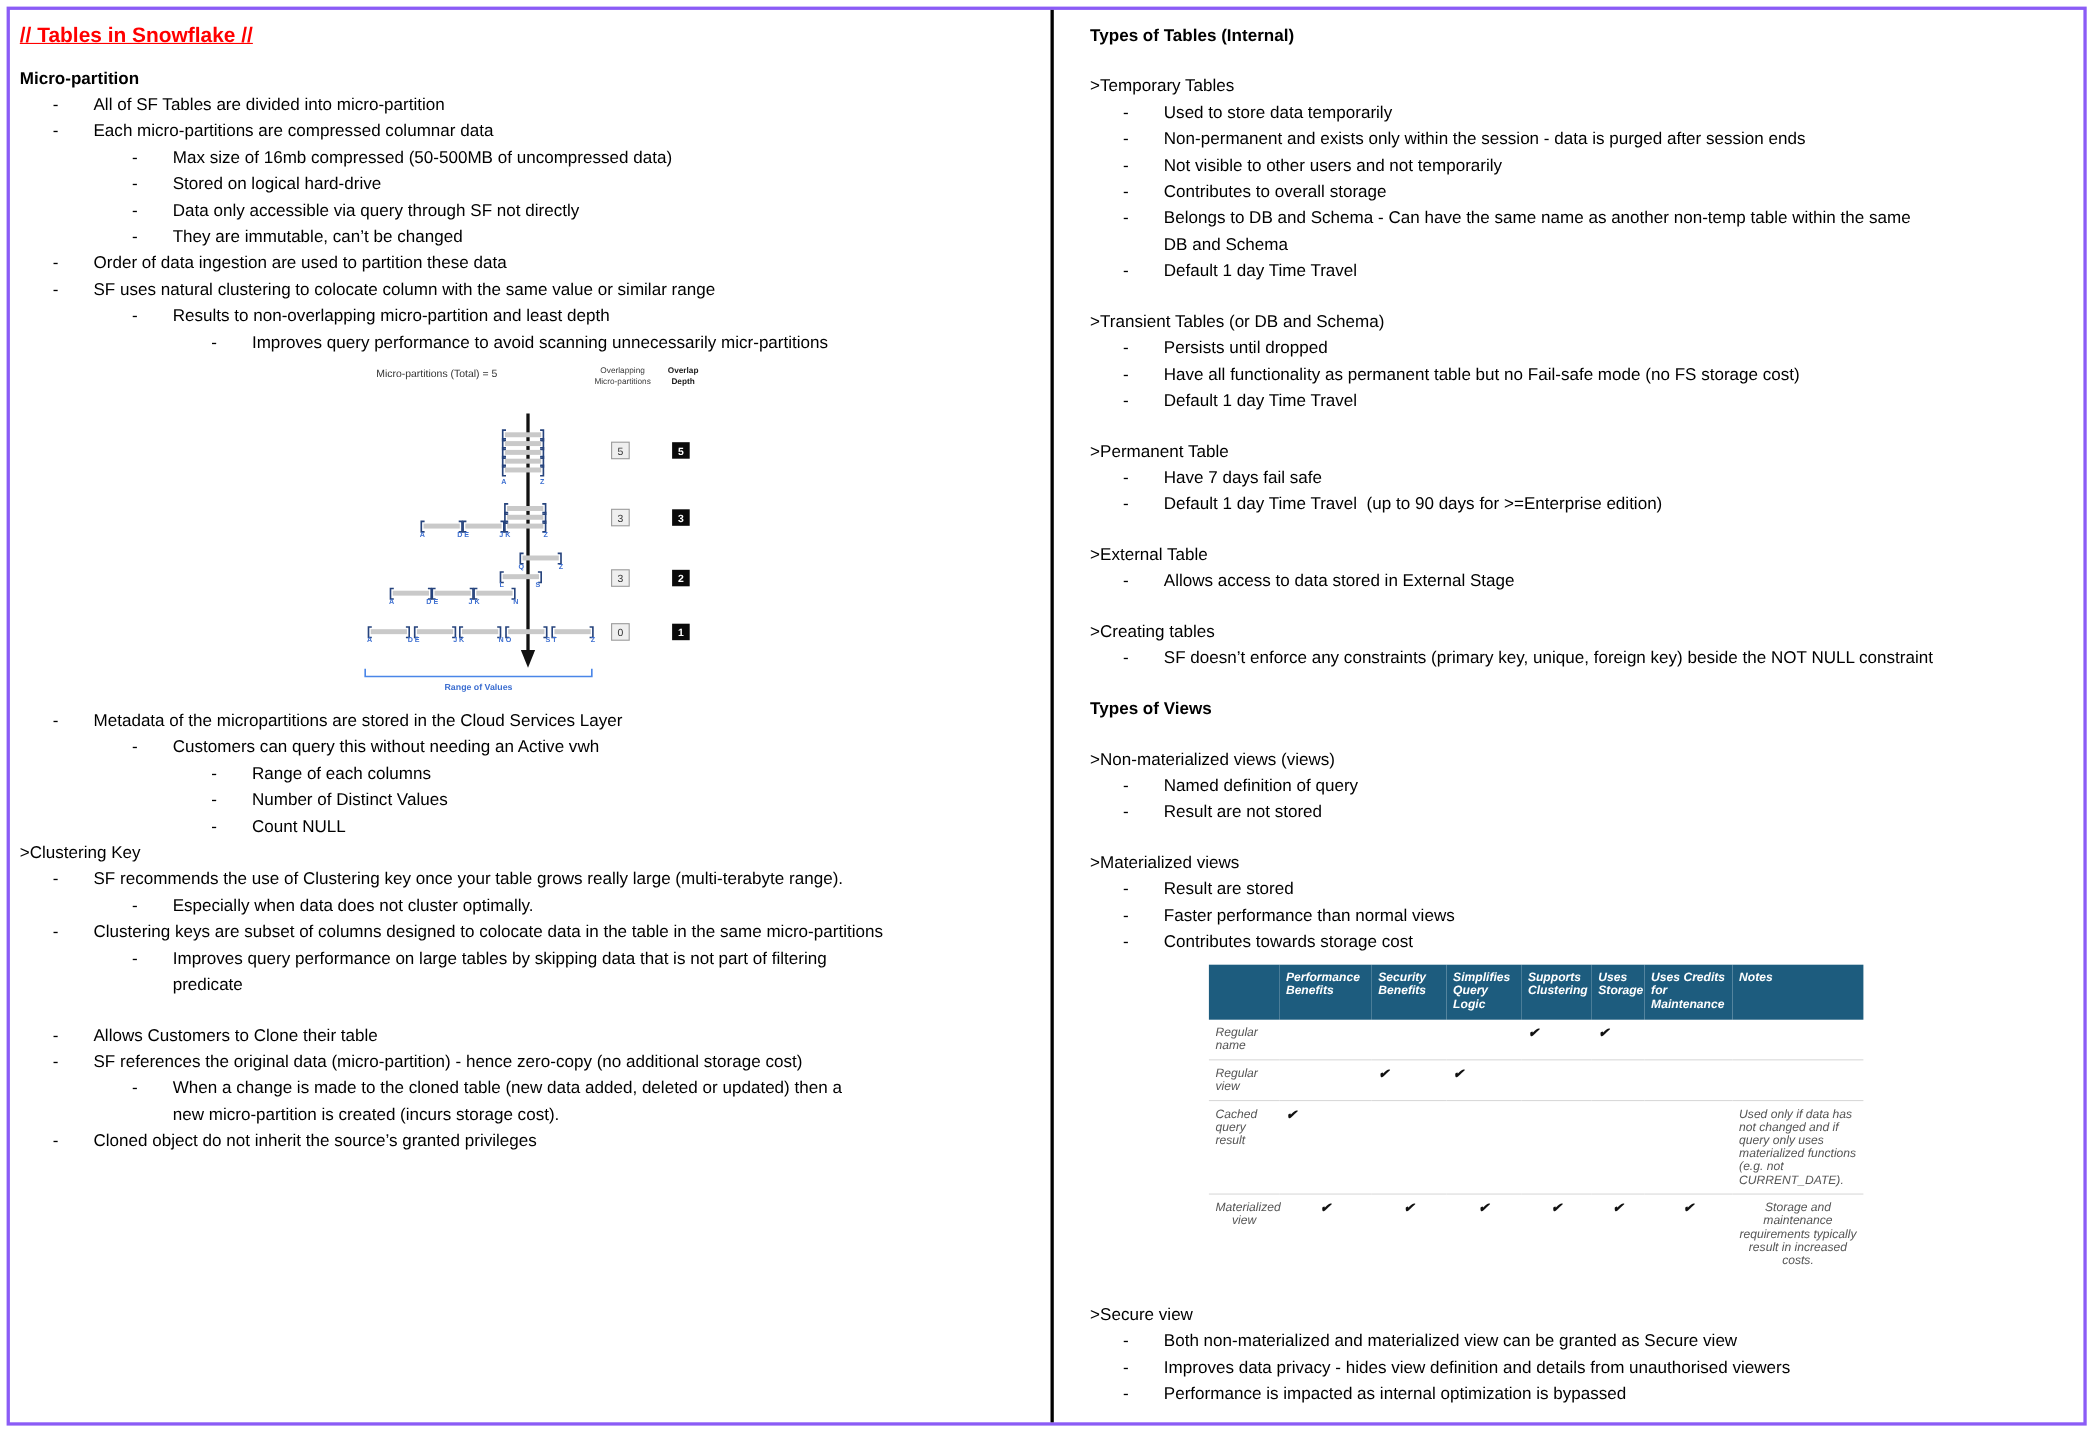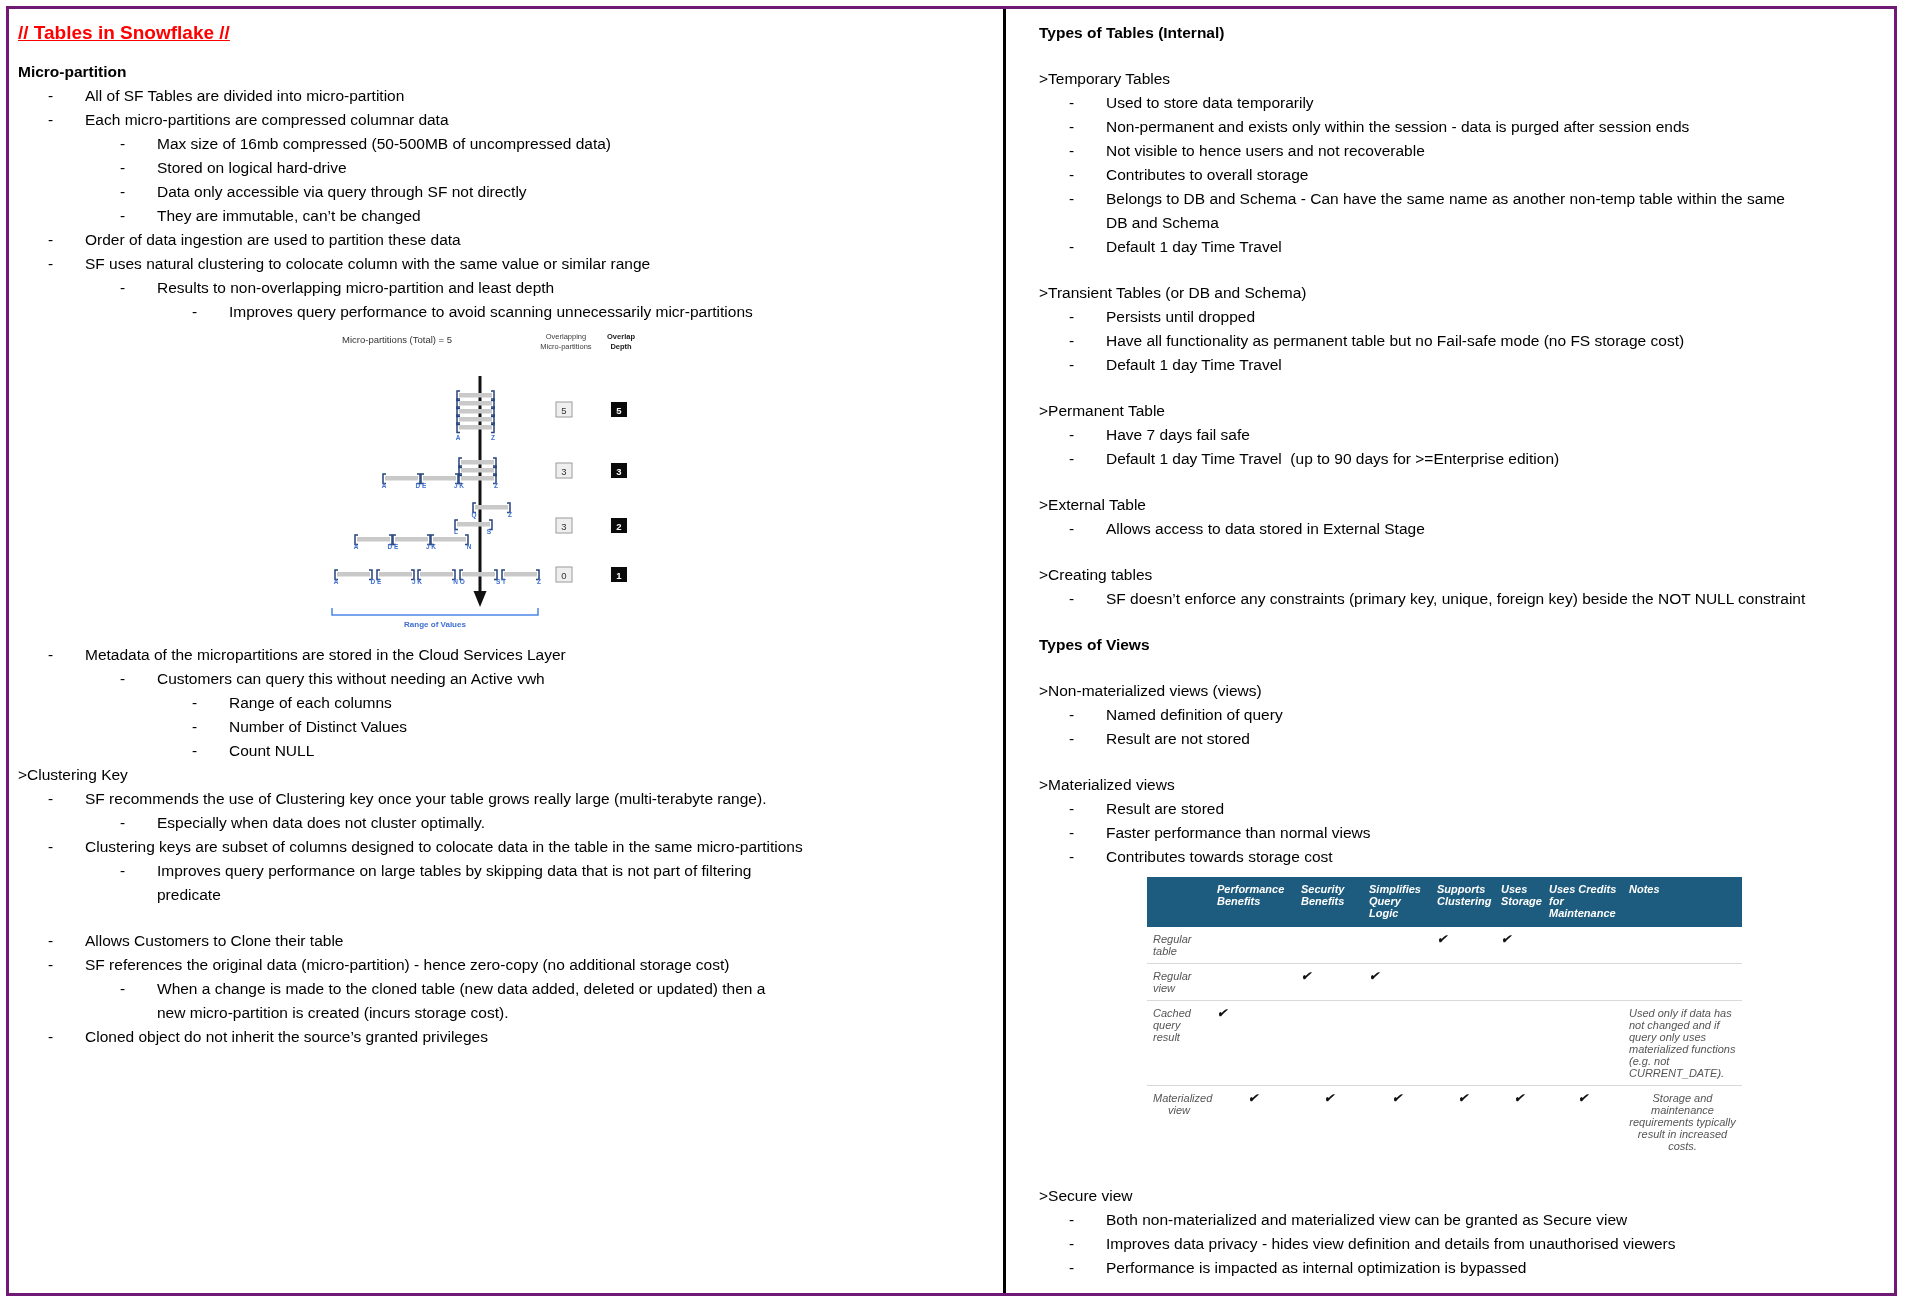--- a/index.html
+++ b/index.html
@@ -2,21 +2,21 @@
 <html><head>
 <meta charset="utf-8">
 <style>
   html,body{margin:0;padding:0;}
   body{
     width:1906px;height:1302px;overflow:hidden;background:#ffffff;
     font-family:"Liberation Sans",sans-serif;font-size:15.5px;line-height:24px;color:#000;
   }
   .frame{
     position:absolute;left:6px;top:6px;width:1891px;height:1290px;
-    border:3px solid #701a75;box-sizing:border-box;display:flex;background:#fff;gap:48px;
+    border:3px solid #8b5cf6;box-sizing:border-box;display:flex;background:#fff;
   }
   .col{box-sizing:border-box;}
   .col-left{width:946px;flex:none;padding:12px 10px 0 9px;}
   .col-right{flex:1;border-left:3px solid #000;padding:12px 10px 0 33px;}
   .doc-title{font-size:19px;font-weight:bold;color:#ff0000;text-decoration:underline;margin-bottom:15px;}
   .h{font-weight:bold;}
   .line{display:flex;}
   .line::before{content:"-";width:37px;flex:none;}
   .b1{padding-left:30px;}
   .b2{padding-left:102px;}
@@ -243,21 +243,21 @@
     <div class="gap"></div>
 
     <div>&gt;Temporary Tables</div>
     <div class="line b1">
         <span class="txt">Used to store data temporarily</span>
       </div>
     <div class="line b1">
         <span class="txt">Non-permanent and exists only within the session - data is purged after session ends</span>
       </div>
     <div class="line b1">
-        <span class="txt">Not visible to hence users and not recoverable</span>
+        <span class="txt">Not visible to other users and not temporarily</span>
       </div>
     <div class="line b1">
         <span class="txt">Contributes to overall storage</span>
       </div>
     <div class="line b1">
         <span class="txt">Belongs to DB and Schema - Can have the same name as another non-temp table within the same DB and Schema</span>
       </div>
     <div class="line b1">
         <span class="txt">Default 1 day Time Travel</span>
       </div>
@@ -337,21 +337,21 @@
           <th>Security Benefits</th>
           <th>Simplifies Query Logic</th>
           <th>Supports Clustering</th>
           <th>Uses Storage</th>
           <th>Uses Credits for Maintenance</th>
           <th>Notes</th>
         </tr>
       </thead>
       <tbody>
         <tr>
-          <td>Regular table</td>
+          <td>Regular name</td>
           <td class="chk"></td>
           <td class="chk"></td>
           <td class="chk"></td>
           <td class="chk">✔</td>
           <td class="chk">✔</td>
           <td class="chk"></td>
           <td></td>
         </tr>
         <tr>
           <td>Regular view</td>

